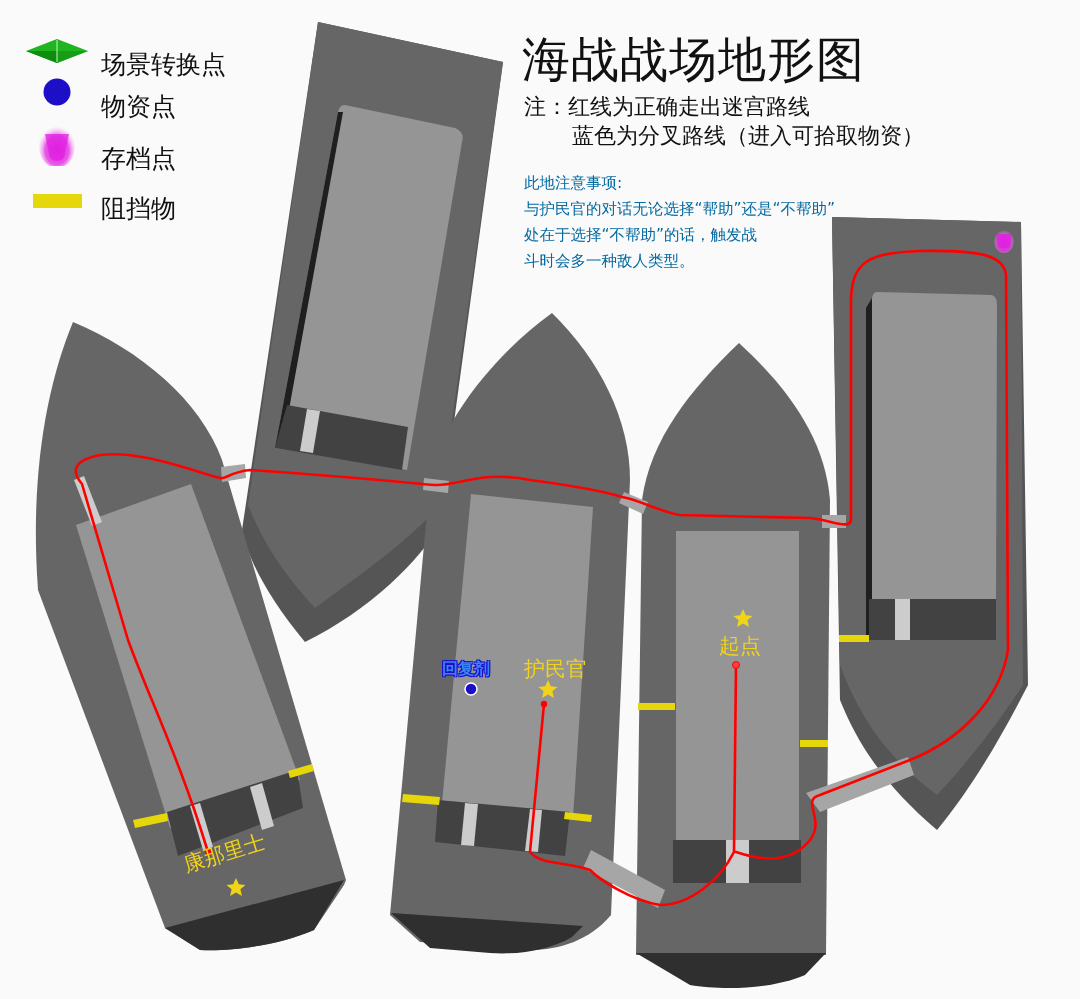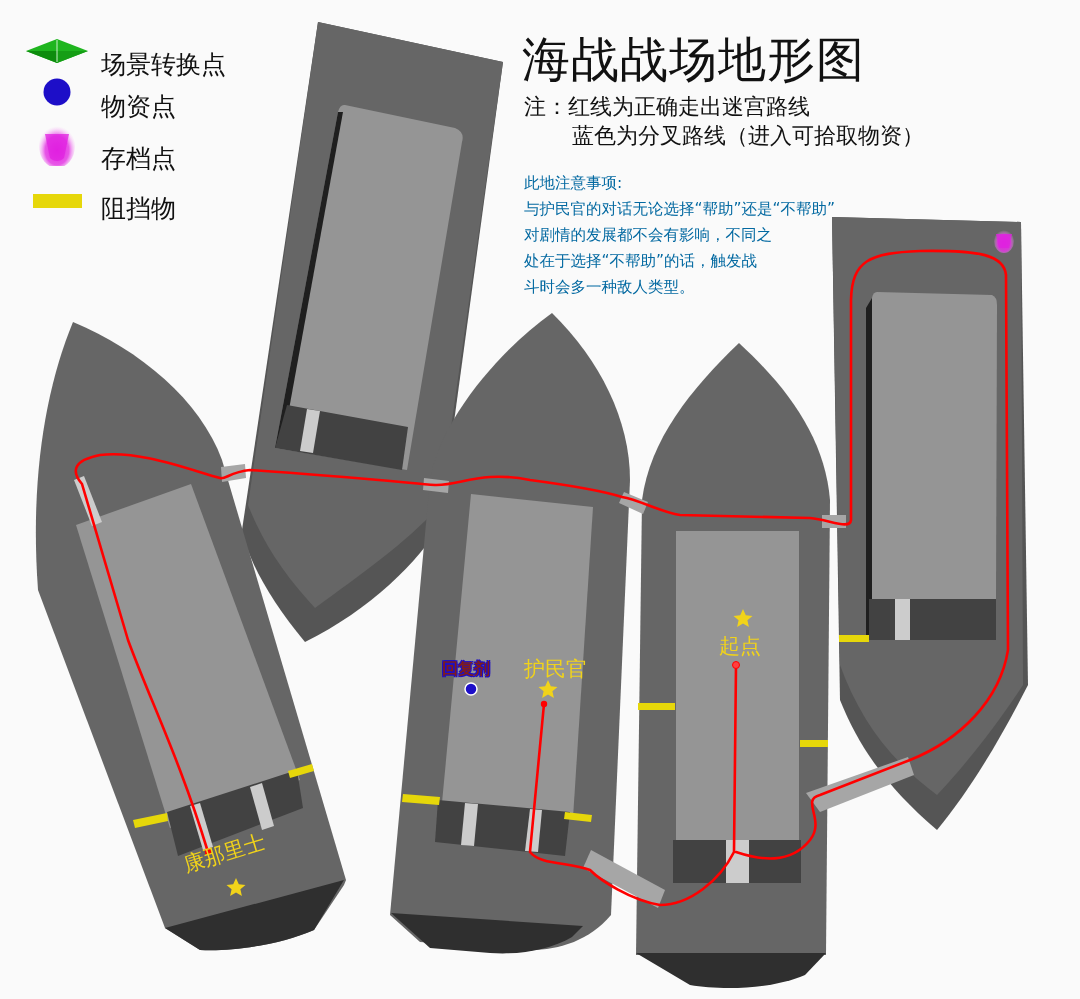--- a/index.html
+++ b/index.html
@@ -10,21 +10,21 @@
   .legend-row { position: absolute; left: 0; height: 40px; width: 260px; }
   .legend-icon { position: absolute; left: 0; top: 0; width: 70px; height: 40px; }
   .legend-label { position: absolute; left: 77px; top: 16px; font-size: 25px; color: #111; white-space: nowrap; }
   .title { position: absolute; left: 522px; top: 28px; font-size: 48px; color: #111; white-space: nowrap; letter-spacing: 1px; }
   .note1 { position: absolute; left: 524px; top: 92px; font-size: 22px; color: #111; white-space: nowrap; }
   .note2 { position: absolute; left: 572px; top: 121px; font-size: 22px; color: #111; white-space: nowrap; }
   .warn { position: absolute; left: 524px; top: 170px; font-size: 15.5px; color: #0369a1; line-height: 26px; }
   .warn div { white-space: nowrap; }
   .map-label { position: absolute; white-space: nowrap; }
   .lbl-yellow { color: #f1d31a; font-size: 21px; }
-  .lbl-potion { color: #7f1d1d; font-size: 16px; font-weight: bold;
+  .lbl-potion { color: #3b82f6; font-size: 16px; font-weight: bold;
     text-shadow: -1px -1px 0 #1d0ec8, 1px -1px 0 #1d0ec8, -1px 1px 0 #1d0ec8, 1px 1px 0 #1d0ec8; }
 </style>
 </head>
 <body>
 
 <svg id="map" viewBox="0 0 1080 999" xmlns="http://www.w3.org/2000/svg">
   <defs>
     <radialGradient id="saveGlow" cx="50%" cy="60%" r="55%">
       <stop offset="0%" stop-color="#e020e0" stop-opacity="1"></stop>
       <stop offset="60%" stop-color="#e43ae4" stop-opacity="0.85"></stop>
@@ -147,21 +147,20 @@
   </div>
 </div>
 
 <div class="title">海战战场地形图</div>
 <div class="note1">注：红线为正确走出迷宫路线</div>
 <div class="note2">蓝色为分叉路线（进入可拾取物资）</div>
 
 <div class="warn">
   <div>此地注意事项:</div>
   <div>与护民官的对话无论选择“帮助”还是“不帮助”</div>
-  <div>对剧情的发展都不会有影响，不同之</div>
   <div>处在于选择“不帮助”的话，触发战</div>
   <div>斗时会多一种敌人类型。</div>
 </div>
 
 <span class="map-label lbl-potion" style="left:442px; top:659px;">回复剂</span>
 <span class="map-label lbl-yellow" style="left:513px; top:655px;margin-left:11px;">护民官</span>
 <span class="map-label lbl-yellow" style="left:719px; top:632px;">起点</span>
 <span class="map-label lbl-yellow" style="left:180px; top:852px; transform: rotate(-17deg); transform-origin: left top;">康那里士</span>
 
 </body></html>

